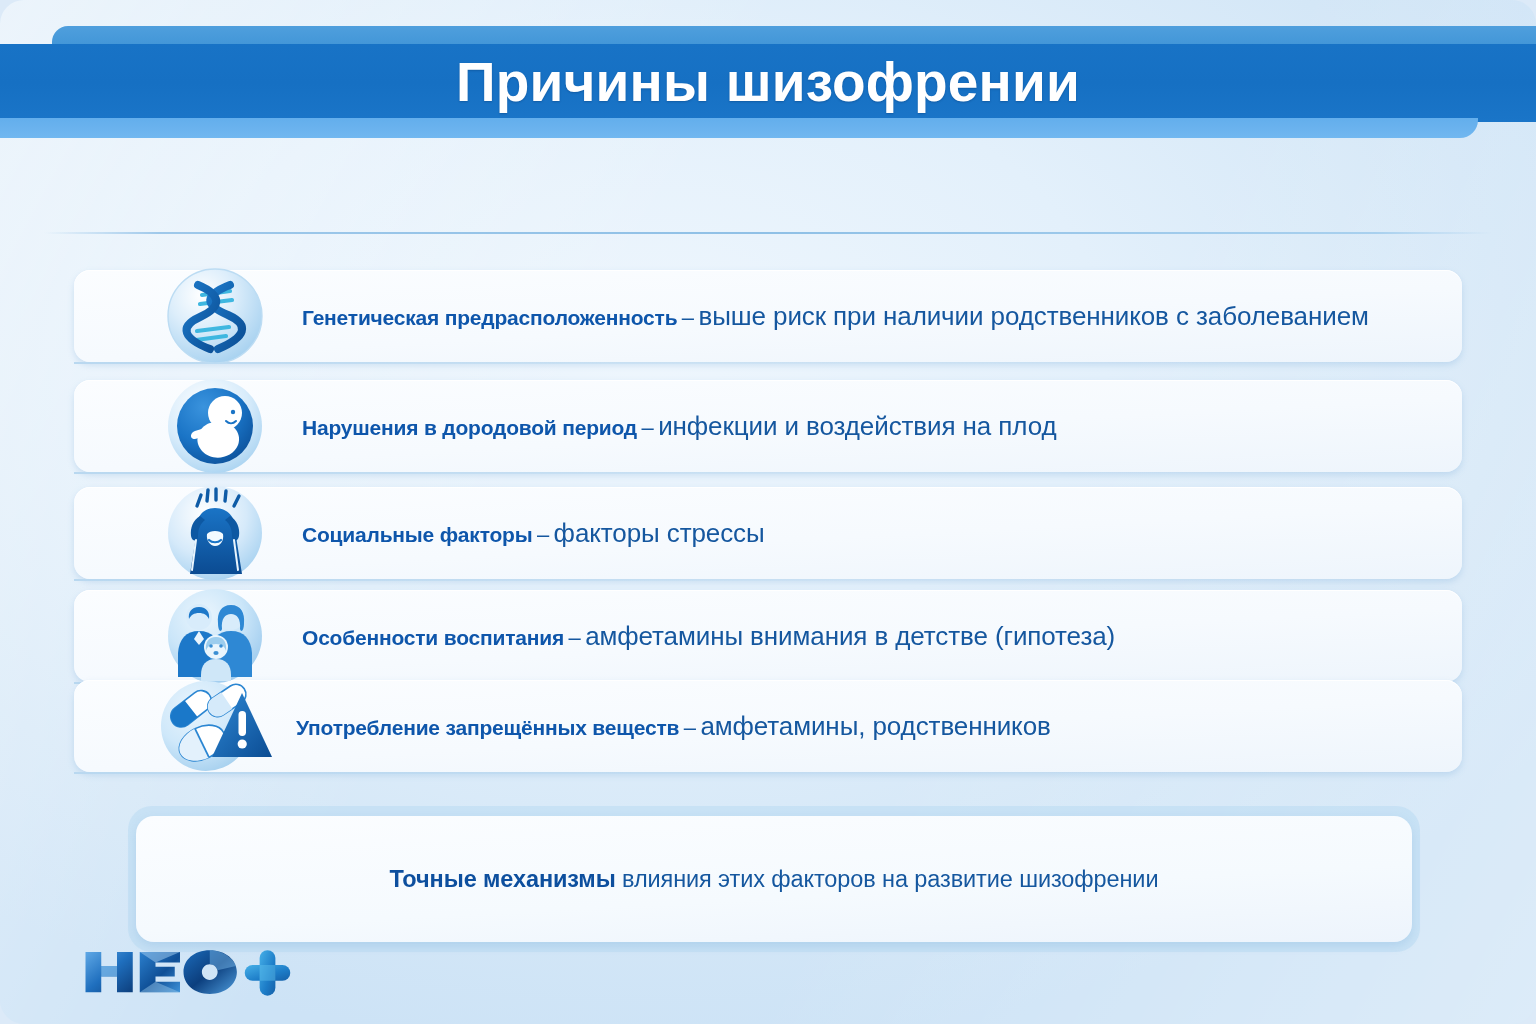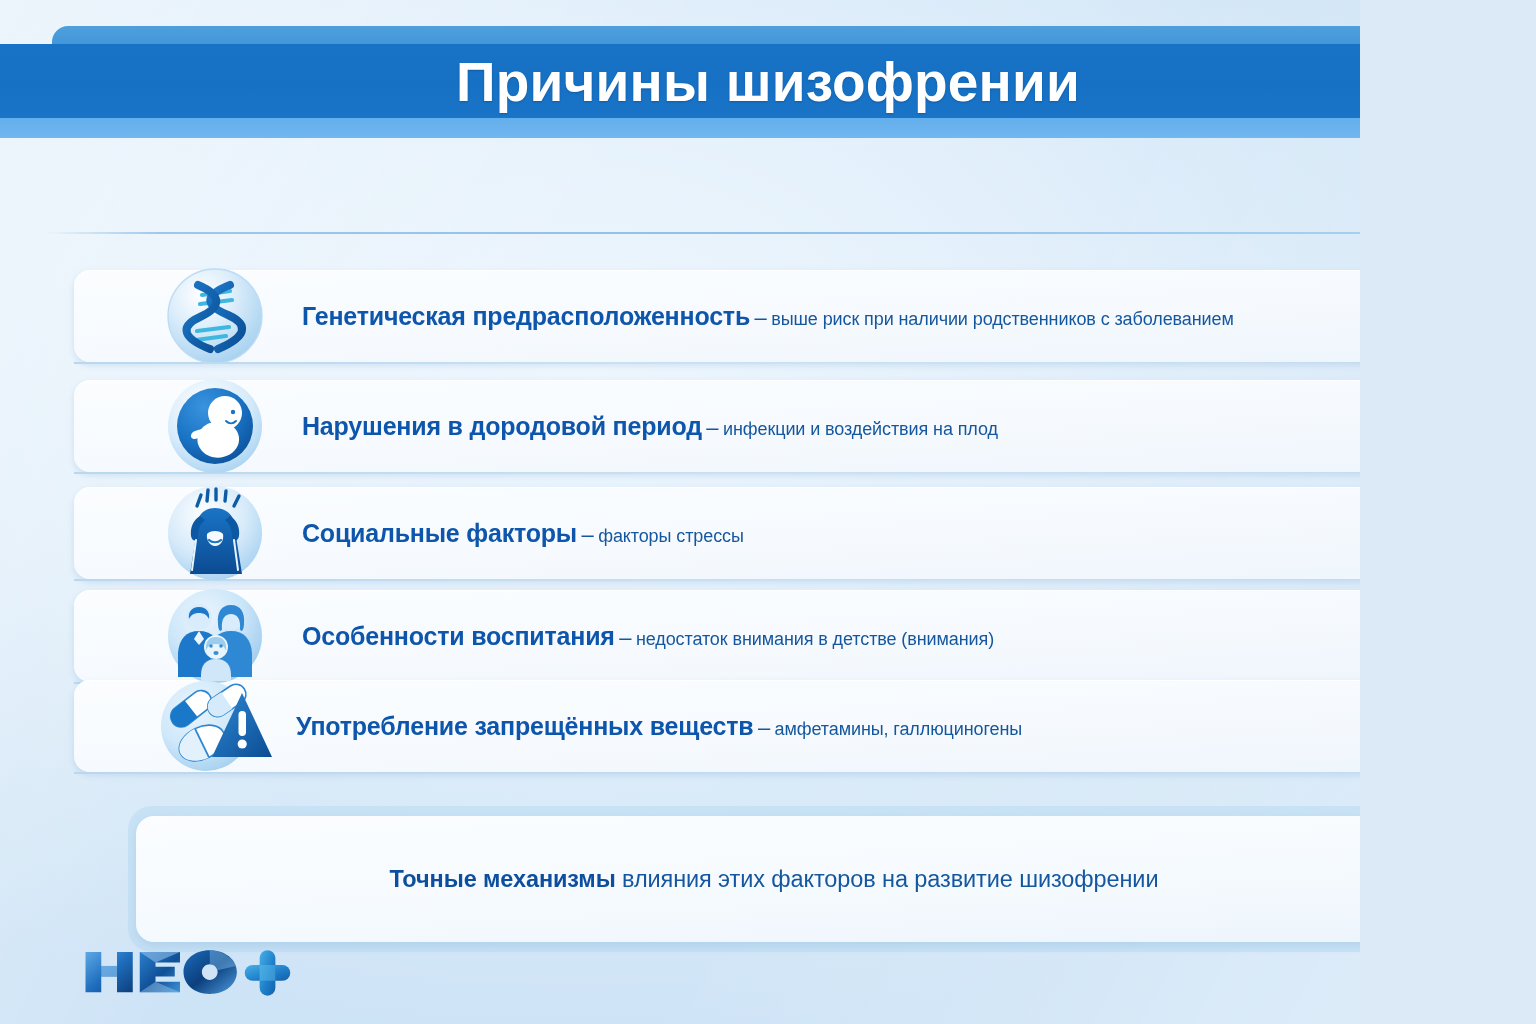--- a/index.html
+++ b/index.html
@@ -4,24 +4,25 @@
 <title>Причины шизофрении</title>
 <style>
   html,body{margin:0;padding:0;}
   body{
     width:1536px;height:1024px;
     font-family:"Liberation Sans", sans-serif;
     background:#dceaf8;
     overflow:hidden;
   }
   .stage{
-    position:relative;width:1360px;height:1024px;
+    position:relative;width:1536px;height:1024px;
     background:
       radial-gradient(ellipse 1100px 700px at 42% 34%, #eef6fd 0%, #e3f0fb 42%, #d4e7f7 78%, #cde3f6 100%);
     overflow:hidden;
+    border-radius:24px;
   }
   
   .stage::before{
     content:"";position:absolute;inset:0;
     background:linear-gradient(118deg, rgba(255,255,255,.55) 0%, rgba(255,255,255,0) 38%, rgba(255,255,255,0) 62%, rgba(255,255,255,.30) 100%);
     pointer-events:none;
   }
   
   .banner-wrap{position:absolute;left:0;top:0;width:1536px;height:146px;}
   .banner-top{
@@ -71,24 +72,24 @@
     z-index:-1;
   }
   .row-icon{
     position:absolute;left:86px;top:-9px;width:110px;height:110px;z-index:4;
   }
   .row-text{
     position:absolute;left:228px;top:0;height:92px;right:26px;
     display:flex;align-items:center;
   }
   .row-text .lead{
-    color:#0e56ab;font-size:25px;font-weight:bold;letter-spacing:-.2px;
+    color:#0e56ab;font-size:21px;font-weight:bold;letter-spacing:-.2px;
   }
   .row-text .rest{
-    color:#15579f;font-size:18px;font-weight:500;letter-spacing:-.1px;
+    color:#15579f;font-size:26px;font-weight:500;letter-spacing:-.1px;
   }
   .row-text .dash{color:#15579f;font-size:22px;font-weight:500;}
   .row-line{
     position:absolute;left:0;top:92px;width:1388px;height:2px;
     background:linear-gradient(90deg,#b9d8f0 0%, rgba(190,220,242,.25) 55%, rgba(200,228,246,0) 100%);
   }
   
   .note-glow{
     position:absolute;left:128px;top:806px;width:1292px;height:146px;
     border-radius:24px;background:rgba(186,218,243,.55);
@@ -284,21 +285,21 @@
               <circle cx="61" cy="65" r="1.8"></circle>
               <ellipse cx="56" cy="72" rx="2.6" ry="2"></ellipse>
             </g>
           </g>
         </svg>
       </div>
       <div class="row-text">
         <span>
           <span class="lead">Особенности воспитания</span>
           <span class="dash">–</span>
-          <span class="rest">недостаток внимания в детстве (внимания)</span>
+          <span class="rest">амфетамины внимания в детстве (гипотеза)</span>
         </span>
       </div>
     </div>
 
     <div class="row" style="top:680px">
       <div class="card-glow"></div>
       <div class="card"></div>
       <div class="row-line"></div>
       <div class="row-icon" style="left:80px">
         <svg viewBox="0 0 120 110" width="120" height="110">
@@ -339,21 +340,21 @@
           <g fill="#ffffff">
             <rect x="84.5" y="40" width="7.5" height="25" rx="3.7"></rect>
             <circle cx="88.2" cy="73" r="4.6"></circle>
           </g>
         </svg>
       </div>
       <div class="row-text" style="left:222px">
         <span>
           <span class="lead">Употребление запрещённых веществ</span>
           <span class="dash">–</span>
-          <span class="rest">амфетамины, галлюциногены</span>
+          <span class="rest">амфетамины, родственников</span>
         </span>
       </div>
     </div>
   </div>
 
   <div class="note-glow"></div>
   <div class="note">
     <div class="l1">
       <b>Точные механизмы</b><span> влияния этих факторов на развитие шизофрении</span>
     </div>

